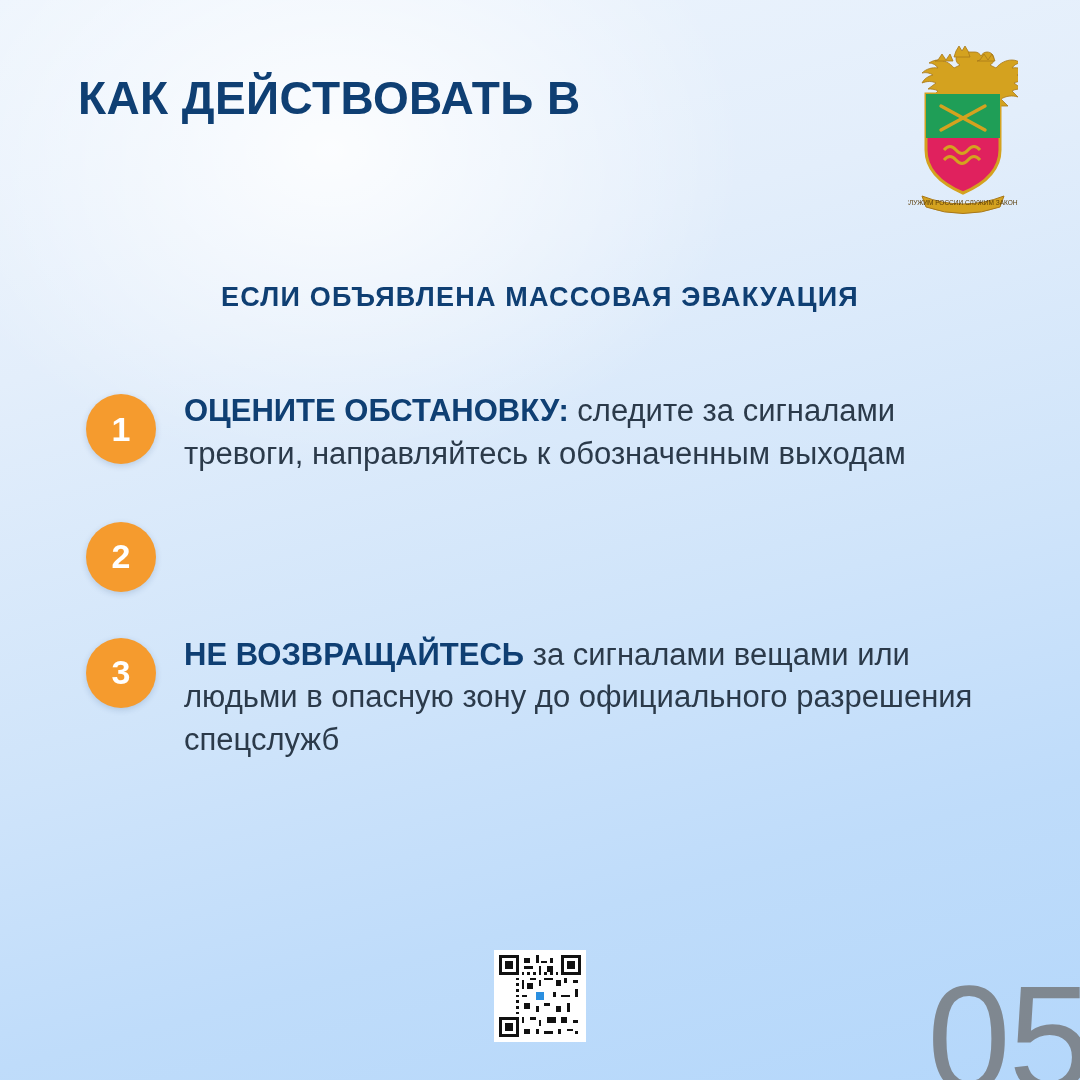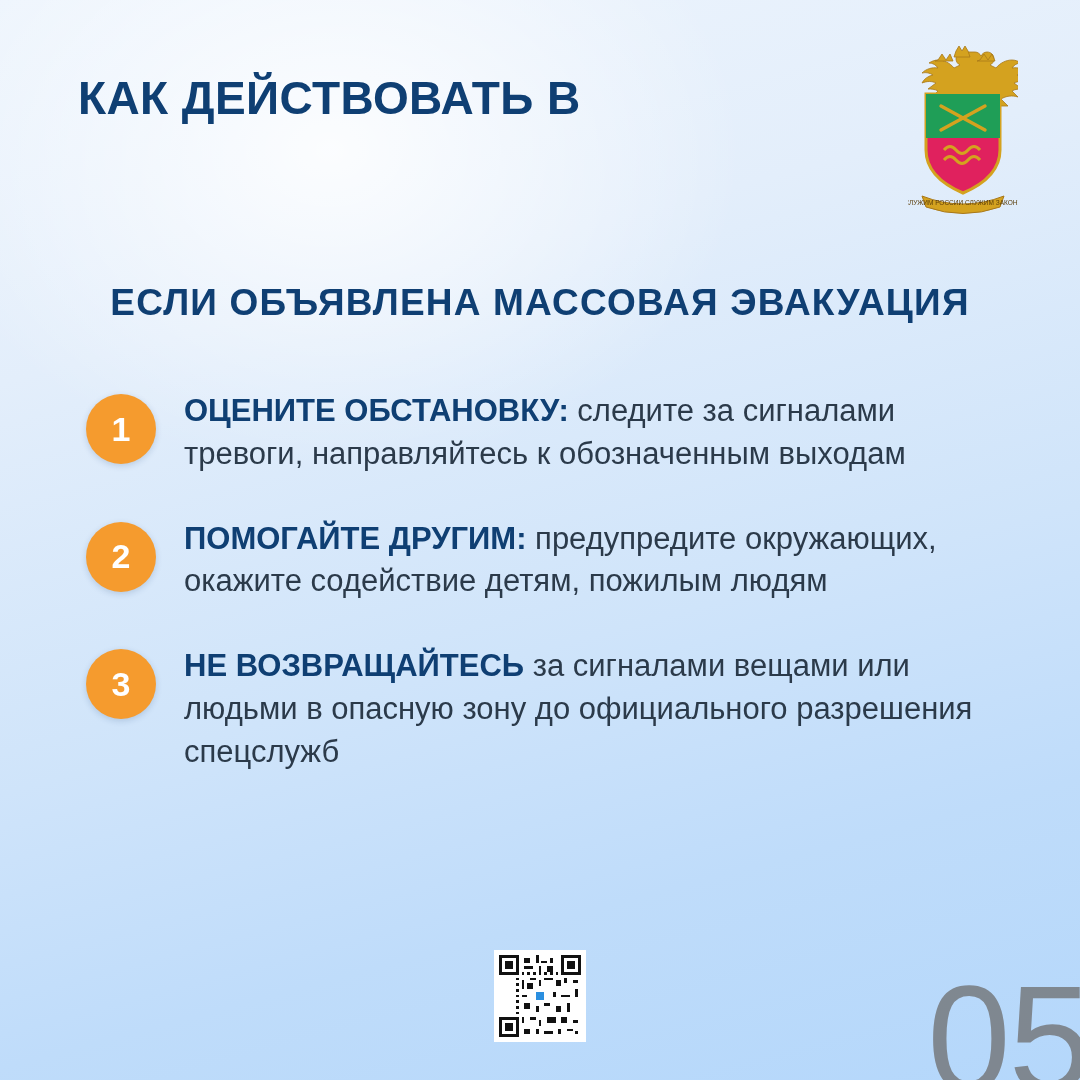--- a/index.html
+++ b/index.html
@@ -61,21 +61,21 @@
   }
 
   
   .subtitle {
     position: absolute;
     left: 0;
     right: 0;
     top: 282px;
     text-align: center;
     color: #0f3f73;
-    font-size: 37px;
+    font-size: 27px;
     font-weight: bold;
     letter-spacing: 1.2px;
     text-transform: uppercase;
   }
 
   
   .steps {
     position: absolute;
     left: 86px;
     top: 386px;
@@ -191,23 +191,20 @@
 
     <div class="step">
       <div class="badge">1</div>
       <div class="step-text">
         <span class="lead">ОЦЕНИТЕ ОБСТАНОВКУ:</span><span> следите за сигналами тревоги, направляйтесь к обозначенным выходам</span>
       </div>
     </div>
 
     <div class="step">
       <div class="badge">2</div>
-      <div class="step-text">
-        <span class="lead">ПОМОГАЙТЕ ДРУГИМ:</span><span> предупредите окружающих, окажите содействие детям, пожилым людям</span>
-      </div>
     </div>
 
     <div class="step">
       <div class="badge">3</div>
       <div class="step-text">
         <span class="lead">НЕ ВОЗВРАЩАЙТЕСЬ</span><span>  за сигналами вещами или людьми в опасную зону до официального разрешения спецслужб</span>
       </div>
     </div>
 
   </div>

